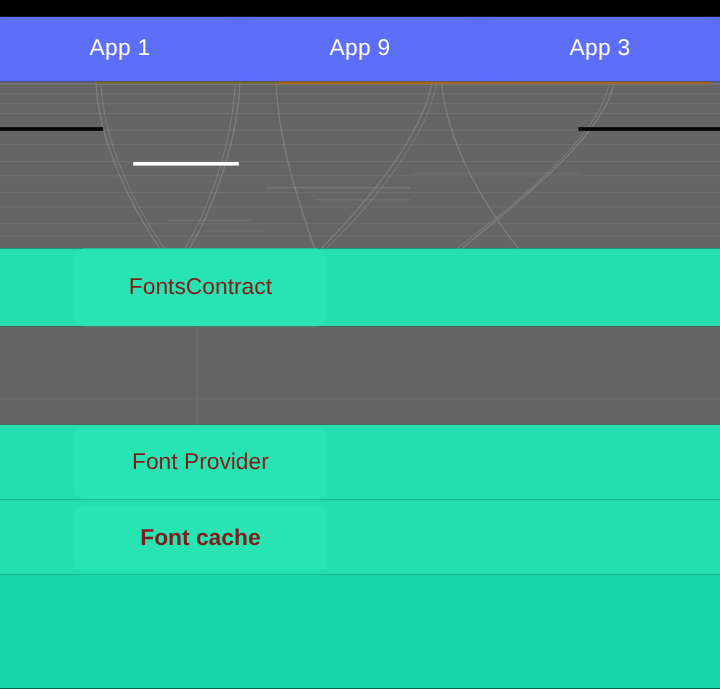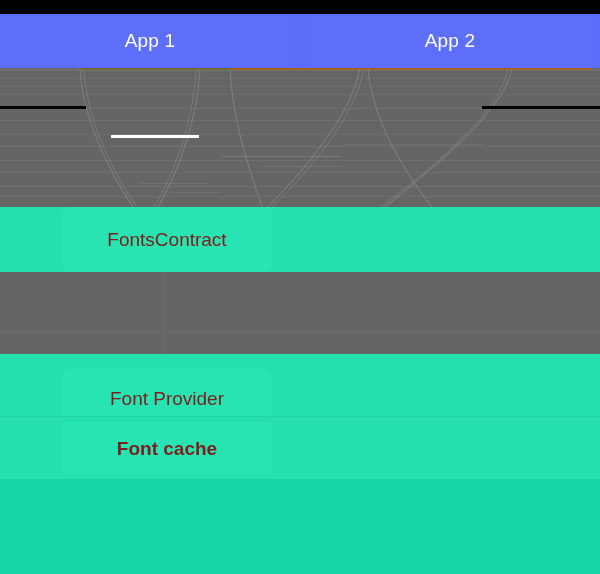--- a/index.html
+++ b/index.html
@@ -152,21 +152,21 @@
     width: 210px;
     background: #28e4b2;
     border-radius: 8px;
     display: flex;
     align-items: center;
     justify-content: center;
     color: #7f1d1d;
     font-size: 19px;
   }
   #node-fontscontract { top: 207px; height: 65px; }
-  #node-fontprovider  { top: 369px; height: 60px; }
+  #node-fontprovider  { top: 356px; height: 60px; }
   #node-fontcache     { top: 421px; height: 55px; font-weight: bold; }
 
   .band-seam {
     position: absolute;
     left: 0;
     width: 600px;
     height: 1px;
     background: rgba(0,0,0,0.05);
   }
 </style>
@@ -177,21 +177,25 @@
 
   <div class="top-strip"></div>
 
   <div class="app-bar">
     <div class="app-tab">
       <div class="tab-card"></div>
       <span class="tab-label">App 1</span>
     </div>
     <div class="app-tab">
       <div class="tab-card"></div>
-      <span class="tab-label">App 2</span>
+      <span class="tab-label">App 9</span>
+    </div>
+    <div class="app-tab">
+      <div class="tab-card"></div>
+      <span class="tab-label">App 3</span>
     </div>
   </div>
 
   <div class="gray-band" id="connector-band">
 
     <svg class="connector-svg" viewBox="0 0 600 139" preserveAspectRatio="none">
       <g stroke="#828282" stroke-width="1.1" fill="none" opacity="0.85">
         <path d="M80,0 C82,50 110,105 133,139"></path>
         <path d="M200,0 C198,50 178,105 158,139"></path>
         <path d="M230,0 C232,55 252,108 262,139"></path>

